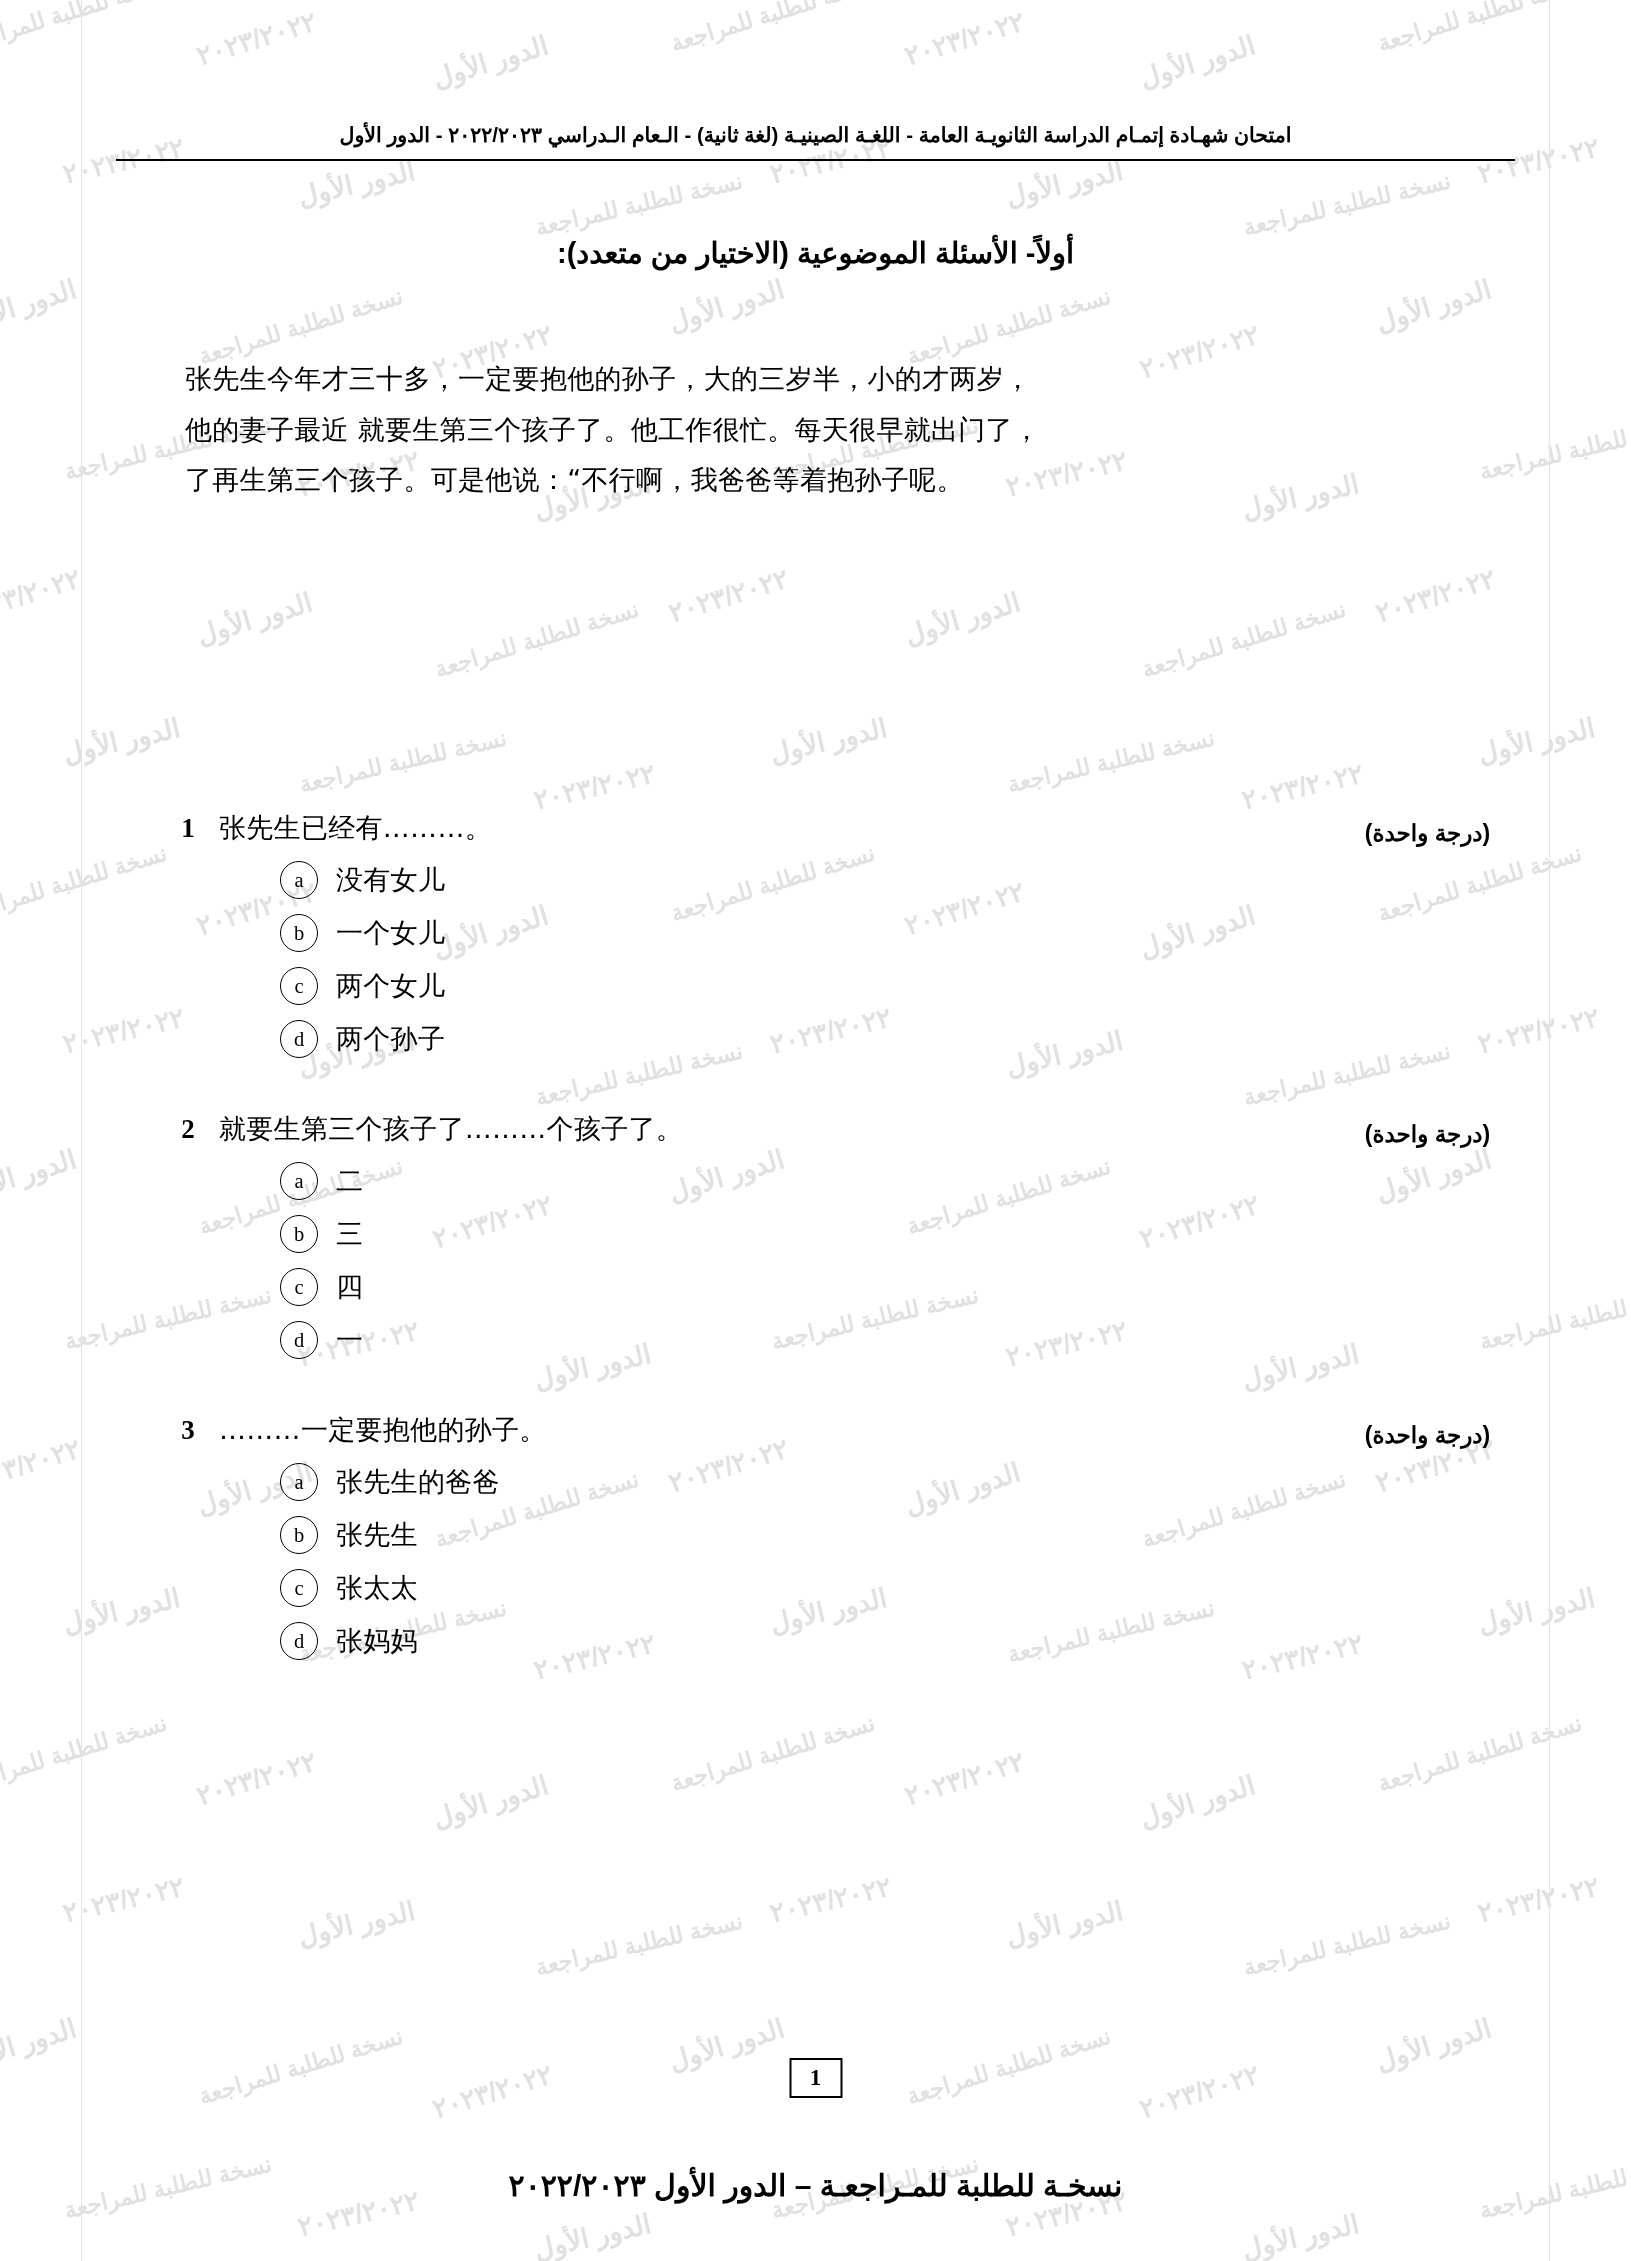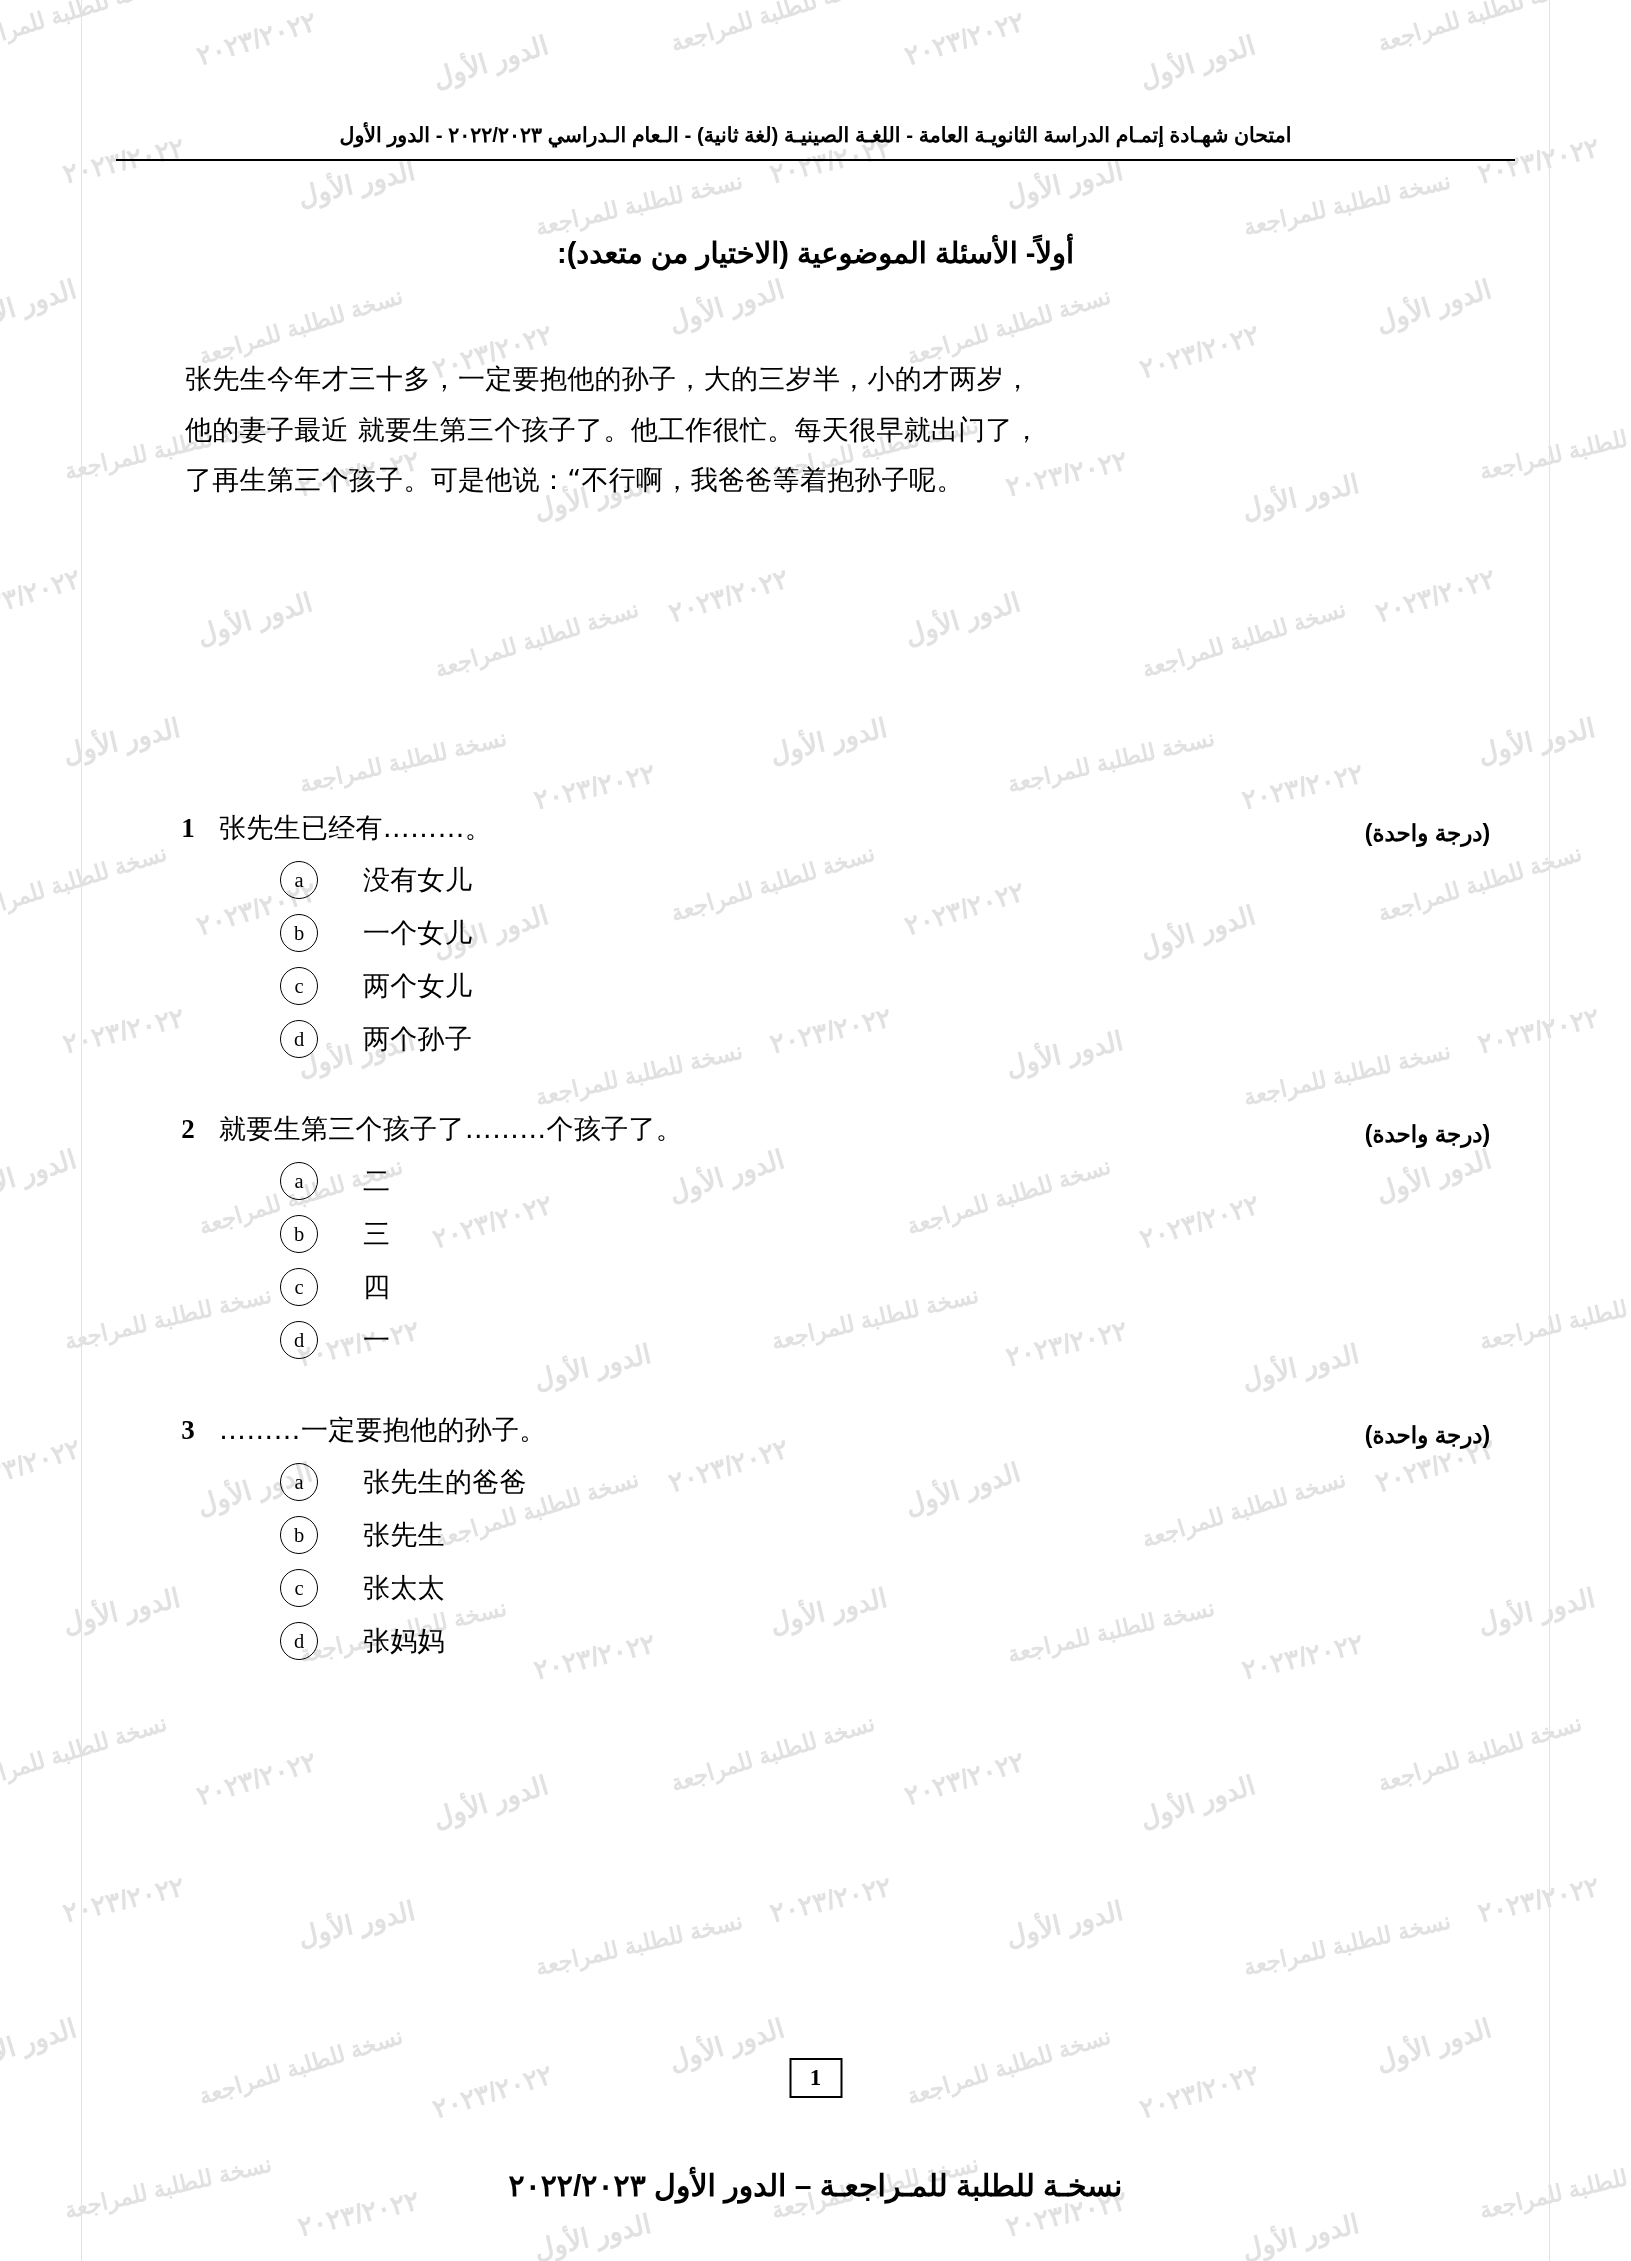--- a/index.html
+++ b/index.html
@@ -153,21 +153,20 @@
     font-family: "Liberation Serif", serif;
     font-size: 20.5px;
     color: #000;
     margin-right: 18px;
   }
   .opt-text {
     font-family: "DejaVu Sans", sans-serif;
     font-size: 27px;
     color: #000;
     letter-spacing: 0.3px;
-    margin-left: 27px;
   }
 
   
   .page-number {
     position: absolute;
     top: 2058px;
     left: 50%;
     transform: translateX(-50%);
     width: 49px;
     height: 36px;

